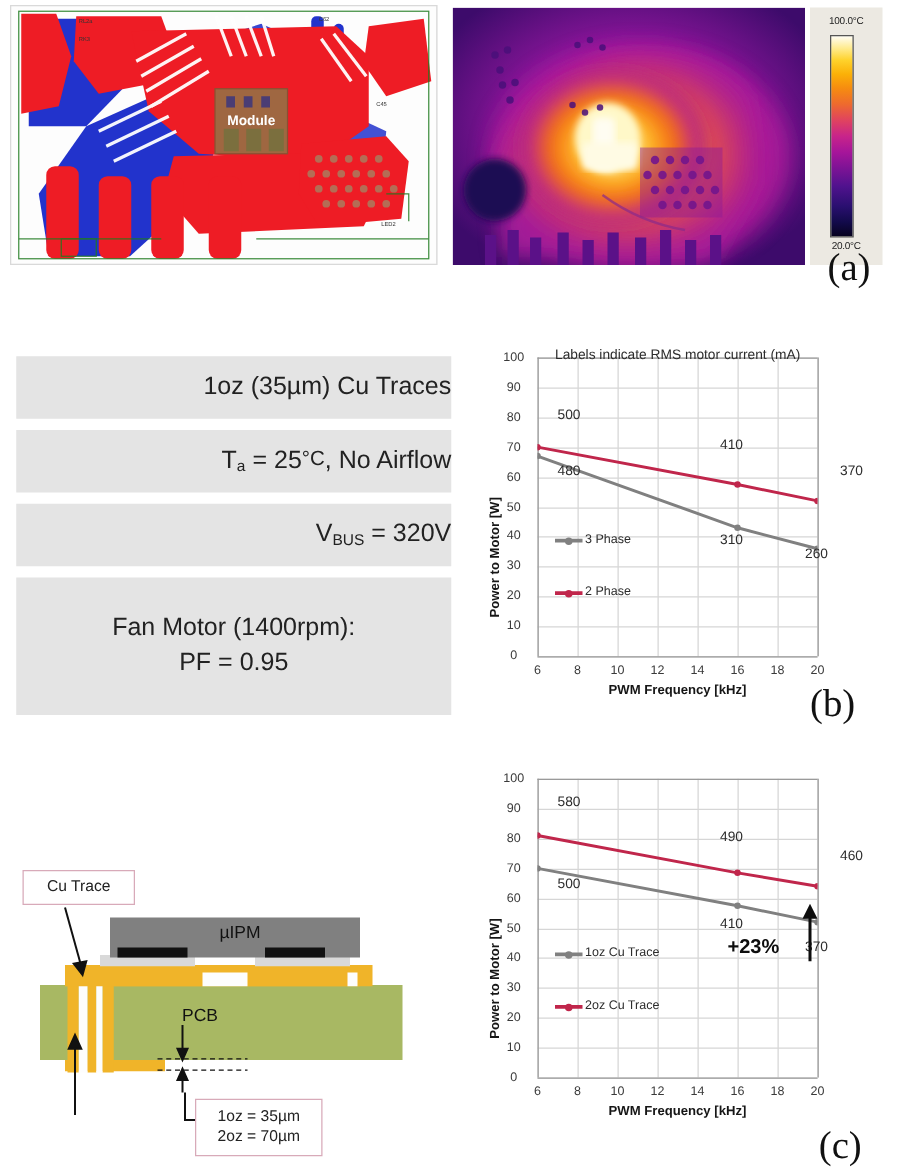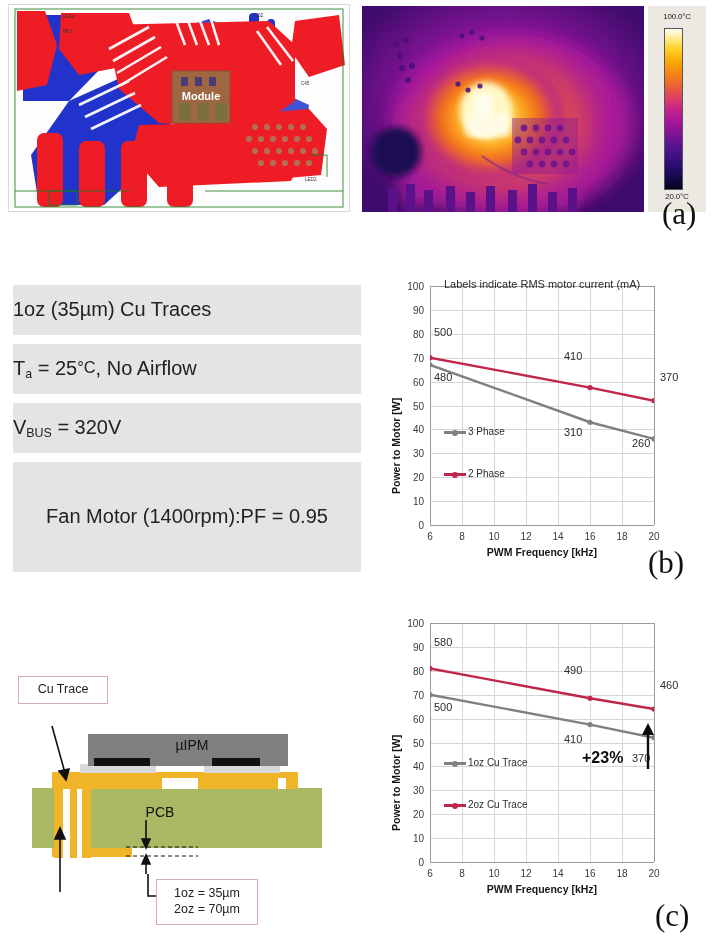--- a/index.html
+++ b/index.html
@@ -23,46 +23,46 @@
      border:1px solid #555;
      background:linear-gradient(to top,
         #07021f 0%, #120a4a 7%, #2a0f70 15%, #50128e 25%, #7d1395 34%,
         #a6159a 42%, #c8248a 50%, #e0435f 58%, #ee6a2e 66%, #f68c10 74%,
         #fbb007 81%, #fed22b 88%, #ffeb8e 94%, #fffdf4 100%);}
   #panel-label-a{left:662px;top:196px;font-family:"Liberation Serif",serif;
      font-size:31px;color:#111;}
 
   
   .spec-box{left:13px;width:348px;background:#e4e4e4;color:#222;
-     display:flex;align-items:center;justify-content:flex-start;text-align:center;
+     display:flex;align-items:center;justify-content:flex-end;text-align:center;
      font-size:20px;line-height:1.38;font-family:"Liberation Sans",sans-serif;}
   #spec-1{top:285px;height:50px;}
   #spec-2{top:344px;height:50px;}
   #spec-3{top:403px;height:50px;}
-  #spec-4{top:462px;height:110px;flex-direction:row;justify-content:center;}
+  #spec-4{top:462px;height:110px;flex-direction:column;justify-content:center;}
   .spec-line{display:block;}
   .spec-box sub{font-size:.62em;vertical-align:-0.22em;}
   .spec-box .deg{font-size:.82em;vertical-align:.12em;}
 
   
   .chart{position:absolute;}
   .plot{position:absolute;background:#fff;}
   .gridv,.gridh{position:absolute;background:#d6d6d6;}
   .gridv{width:1px;}
   .gridh{height:1px;}
   .axis-line{position:absolute;background:#9a9a9a;}
-  .ytick{position:absolute;right:0;font-size:10px;color:#3a3a3a;text-align:right;
+  .ytick{position:absolute;right:0;font-size:10px;color:#3a3a3a;text-align:center;
      width:26px;transform:translateY(-50%);}
   .xtick{position:absolute;font-size:10px;color:#3a3a3a;text-align:center;
      width:24px;transform:translateX(-50%);}
   .ylabel{position:absolute;font-size:10.5px;font-weight:bold;color:#161616;
      transform:rotate(-90deg);transform-origin:left top;white-space:nowrap;}
   .xlabel{position:absolute;font-size:10.5px;font-weight:bold;color:#161616;
      text-align:center;white-space:nowrap;}
-  .dlabel{position:absolute;font-size:11px;color:#2c2c2c;white-space:nowrap;}
+  .dlabel{position:absolute;font-size:11px;color:#2c2c2c;white-space:nowrap;margin-left:12px;}
   .note{position:absolute;font-size:11px;color:#2c2c2c;white-space:nowrap;}
   .lgd{position:absolute;font-size:10px;color:#2c2c2c;white-space:nowrap;}
   .lgd-swatch{position:absolute;height:3px;width:22px;}
   .lgd-dot{position:absolute;width:6px;height:6px;border-radius:50%;}
   .panel-letter{position:absolute;font-family:"Liberation Serif",serif;
      font-size:31px;color:#111;}
   .pct-note{position:absolute;font-size:16px;font-weight:bold;color:#0d0d0d;}
 
   
   #xsection{left:8px;top:660px;width:352px;height:278px;}
@@ -492,21 +492,21 @@
       <line x1="44" y1="66" x2="57" y2="113"></line>
       <polygon points="58,120 51,111 61,109"></polygon>
     </g>
 
     <g stroke="#111" stroke-width="1.6" fill="#111">
       <line x1="52" y1="232" x2="52" y2="176"></line>
       <polygon points="52,168 47,179 57,179"></polygon>
     </g>
   </svg>
 
-  <div class="cs-box nosel" style="left:10px;top:16px;width:88px;height:26px;">
+  <div class="cs-box nosel" style="left:10px;top:36px;width:88px;height:26px;">
     <span>Cu Trace</span>
   </div>
 
 
   <div class="cs-box nosel" style="left:148px;top:219px;width:100px;height:44px;">
     <span>1oz = 35µm</span>
     <span>2oz = 70µm</span>
   </div>
 </div>
 

